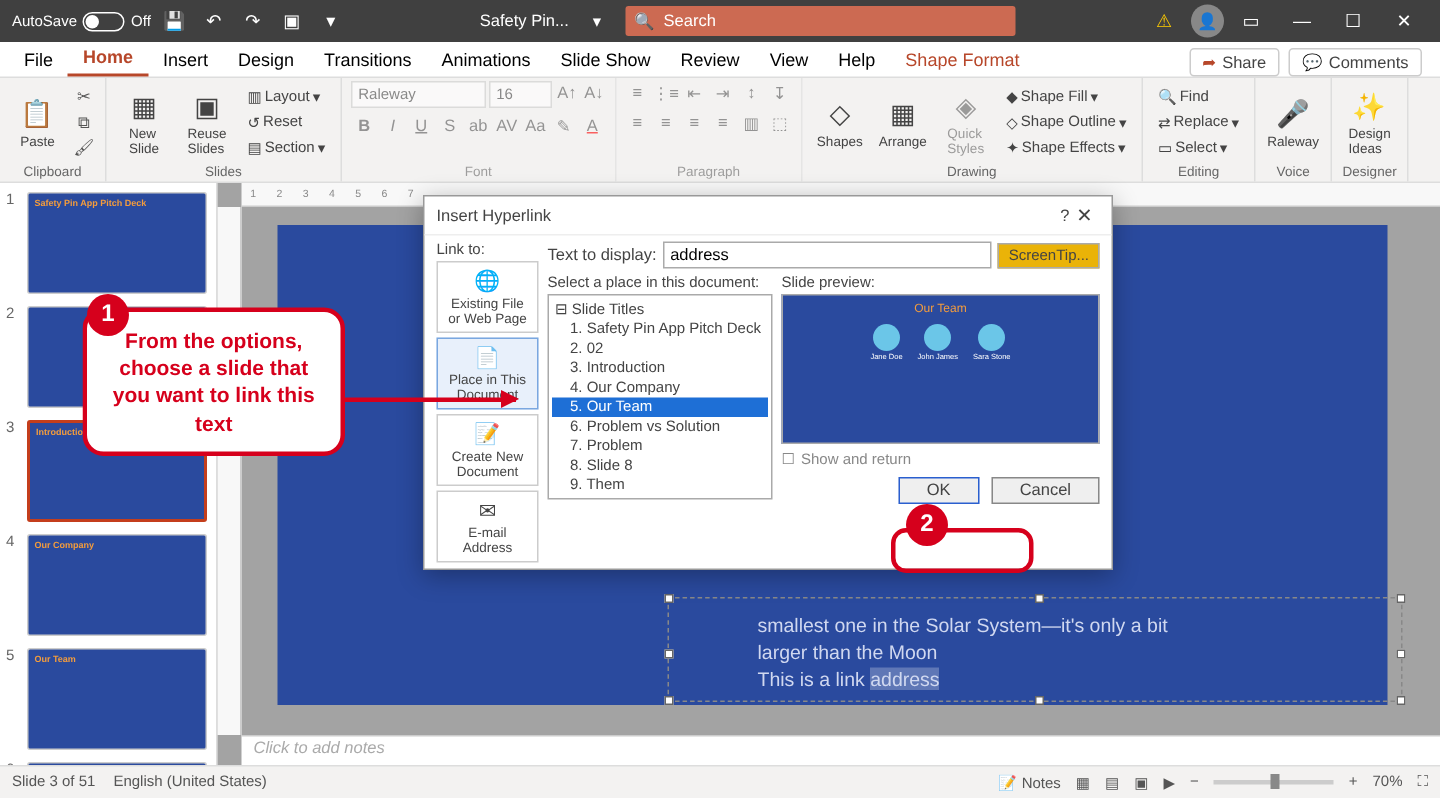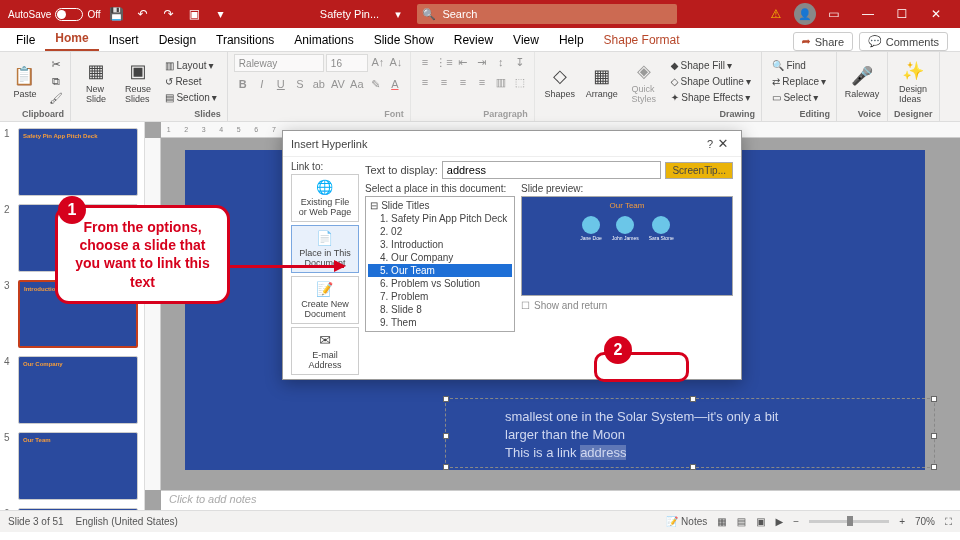--- a/index.html
+++ b/index.html
@@ -1,19 +1,19 @@
 <!DOCTYPE html>
 <html><head>
 <meta charset="utf-8">
 <style>
 * { margin:0; padding:0; box-sizing:border-box; font-family:"Segoe UI",Arial,sans-serif; }
 body { width:960px; height:540px; background:#fff; overflow:hidden; position:relative; font-size:11px; color:#444; }
 
 
-.titlebar { height:28px; background:#b91c1c; display:flex; align-items:center; color:#fff; font-size:11px; }
+.titlebar { height:28px; background:#404040; display:flex; align-items:center; color:#fff; font-size:11px; }
 .tb-left { display:flex; align-items:center; padding-left:8px; gap:6px; }
 .autosave { display:flex; align-items:center; gap:4px; font-size:10px; }
 .autosave-pill { width:28px; height:13px; border:1px solid #fff; border-radius:7px; position:relative; }
 .autosave-pill::after { content:""; position:absolute; width:9px; height:9px; background:#fff; border-radius:50%; top:1px; left:1px; }
 .tb-icon { width:20px; height:20px; display:flex; align-items:center; justify-content:center; cursor:pointer; font-size:12px; }
 .tb-center { flex:1; display:flex; align-items:center; justify-content:center; gap:16px; }
 .docname { font-size:11px; }
 .searchbox { width:260px; height:20px; background:#cc6a52; border-radius:2px; display:flex; align-items:center; padding:0 6px; gap:6px; color:#fff; font-size:11px; }
 .tb-right { display:flex; align-items:center; gap:8px; padding-right:8px; }
 .avatar { width:22px; height:22px; border-radius:50%; background:#888; display:flex; align-items:center; justify-content:center; }
@@ -26,21 +26,21 @@
 .tab.active { color:#b7472a; border-bottom:2px solid #b7472a; font-weight:600; }
 .tab.context { color:#b7472a; }
 .tabs-right { margin-left:auto; display:flex; gap:6px; padding-right:6px; }
 .pillbtn { border:1px solid #ccc; border-radius:3px; padding:2px 8px; font-size:11px; display:flex; align-items:center; gap:4px; }
 .share-ic { color:#b7472a; }
 
 
 .ribbon { height:70px; background:#f3f2f1; display:flex; border-bottom:1px solid #ddd; }
 .rgroup { border-right:1px solid #ddd; padding:2px 6px 0; display:flex; flex-direction:column; }
 .rgroup-body { flex:1; display:flex; align-items:center; gap:4px; }
-.rgroup-label { font-size:9px; color:#666; text-align:right; padding-bottom:2px;font-weight:bold; }
+.rgroup-label { font-size:9px; color:#666; text-align:center; padding-bottom:2px; }
 .bigbtn { display:flex; flex-direction:column; align-items:center; justify-content:center; width:38px; height:52px; font-size:9px; gap:2px; cursor:pointer; }
 .bigbtn .ic { font-size:18px; }
 .smbtn { padding:2px 4px; font-size:10px; cursor:pointer; display:flex; align-items:center; gap:2px; }
 .col { display:flex; flex-direction:column; gap:1px; }
 .fontbox, .sizebox { border:1px solid #ccc; background:#fff; height:18px; font-size:10px; padding:0 4px; display:flex; align-items:center; }
 .fontrow { display:flex; gap:2px; }
 .iconrow { display:flex; gap:3px; }
 .ricon { width:16px; height:16px; display:flex; align-items:center; justify-content:center; font-size:11px; color:#555; cursor:pointer; }
 
 
@@ -456,20 +456,24 @@
               <div class="person">
                   <div class="pavatar"></div>
                   <div class="pname">Sara Stone</div>
                 </div>
             </div>
           </div>
           <div class="showret">
               <span>☐</span>
               <span>Show and return</span>
             </div>
+          <div class="dlg-btns">
+            <div class="dlg-btn ok">OK</div>
+            <div class="dlg-btn">Cancel</div>
+          </div>
         </div>
       </div>
     </div>
   </div>
 </div>
 
 <div class="badge b1">1</div>
 <div class="callout1">From the options, choose a slide that you want to link this text</div>
 <div class="arrow a1"></div>
 <div class="badge b2">2</div>

